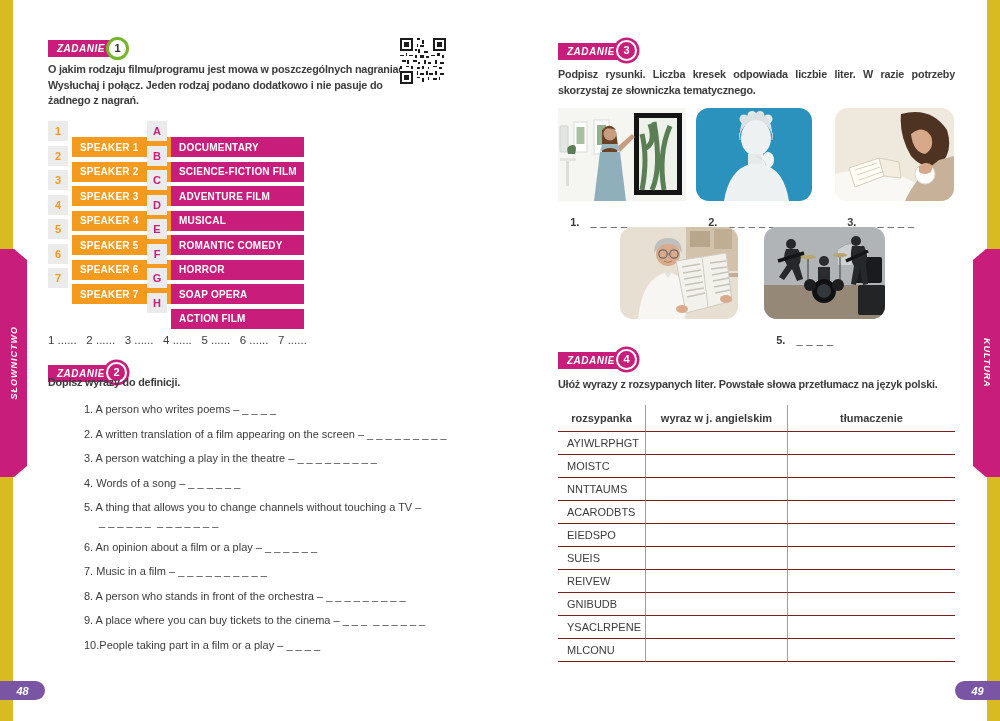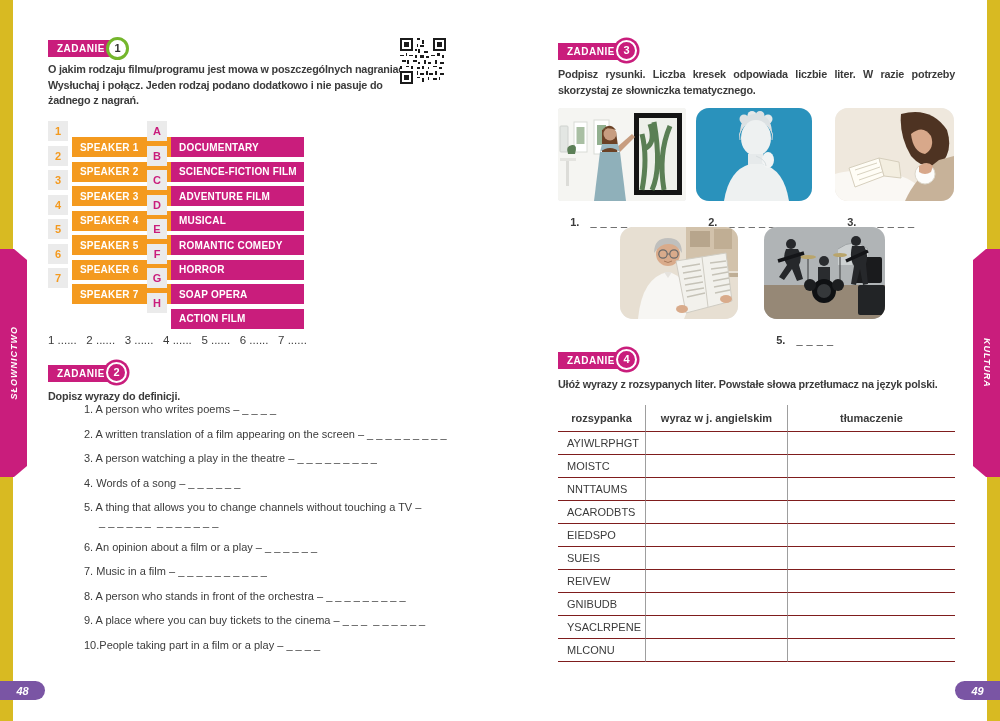--- a/index.html
+++ b/index.html
@@ -17,21 +17,21 @@
   .side-tab.right{right:0;clip-path:polygon(13px 0,27px 0,27px 228px,13px 228px,0 217px,0 11px);}
   .vtext-up{writing-mode:vertical-rl;transform:rotate(180deg);}
   .vtext-down{writing-mode:vertical-rl;}
   
   .page-badge{position:absolute;top:681px;width:45px;height:19px;background:#7a55a4;color:#fff;
               font-weight:bold;font-style:italic;font-size:11px;display:flex;align-items:center;justify-content:center;text-align:right;}
   .page-badge.left{left:0;border-radius:0 10px 10px 0;}
   .page-badge.right{right:0;border-radius:10px 0 0 10px;}
   
   .zadanie{position:absolute;height:18px;}
-  .ribbon{box-sizing:border-box;width:77px;height:17px;background:#c91d7c;color:#fff;
+  .ribbon{box-sizing:border-box;width:77px;height:17px;background:#c91d7c;color:#fff;font-style:italic;
           font-weight:bold;font-size:10px;letter-spacing:.5px;line-height:17px;padding-left:9px;
           clip-path:polygon(0 0,77px 0,70px 17px,0 17px);}
   .znum{position:absolute;top:-3.5px;left:58px;width:17px;height:17px;border-radius:50%;
         display:flex;align-items:center;justify-content:center;font-weight:bold;font-size:11px;}
   .znum.green{background:#fff;border:3px solid #74b62c;color:#333;}
   .znum.pink{background:#c91d7c;border:2.5px solid #fff;color:#fff;box-shadow:0 0 0 2.5px #c91d7c;}
   
   .instr{position:absolute;font-weight:bold;font-size:10.8px;line-height:1.45;letter-spacing:-0.2px;color:#3b3b3b;}
   
   .qr{position:absolute;left:400px;top:38px;width:46px;height:46px;}
@@ -187,21 +187,21 @@
       </div>
     </div>
 
   <div class="answer-line">1 ......   2 ......   3 ......   4 ......   5 ......   6 ......   7 ......</div>
 
   <div class="zadanie" style="left:48px;top:365px;">
     <div class="ribbon">ZADANIE</div>
     <div class="znum pink">2</div>
   </div>
 
-  <div class="instr" style="left:48px;top:389px;width:370px;">Dopisz wyrazy do definicji.</div>
+  <div class="instr" style="left:48px;top:375px;width:370px;">Dopisz wyrazy do definicji.</div>
 
   <div class="defs">
 
       <div class="def">1. A person who writes poems – _ _ _ _</div>
 
       <div class="def">2. A written translation of a film appearing on the screen – _ _ _ _ _ _ _ _ _</div>
 
       <div class="def">3. A person watching a play in the theatre – _ _ _ _ _ _ _ _ _</div>
 
       <div class="def">4. Words of a song – _ _ _ _ _ _</div>

